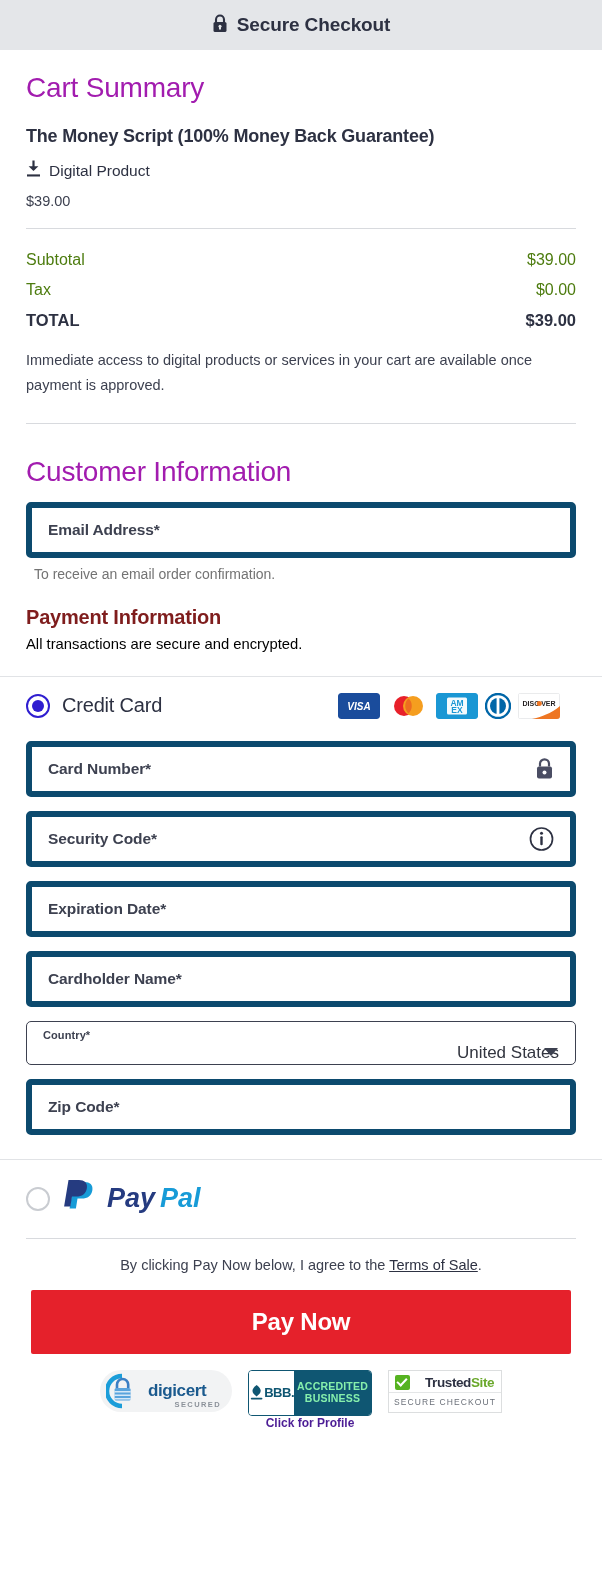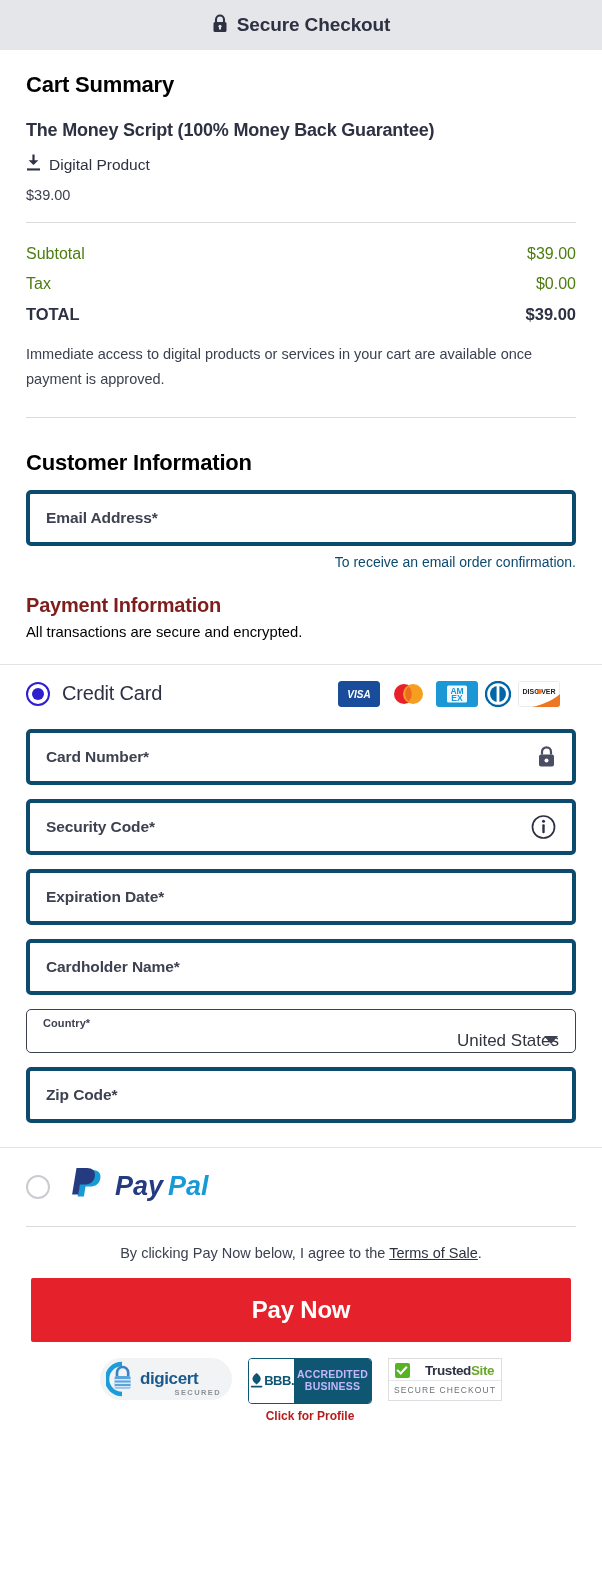--- a/index.html
+++ b/index.html
@@ -33,23 +33,23 @@
     color: #2d3142;
     letter-spacing: -0.1px;
   }
   .lock-glyph { display: block; }
 
   
   .pad { padding: 0 26px; }
   .section { padding-top: 22px; }
 
   h2.heading {
-    font-size: 22px;
-    color: #000000;
-    font-weight: bold;
+    font-size: 28px;
+    color: #a21caf;
+    font-weight: normal;
     letter-spacing: -0.2px;
   }
   h3.prod-title {
     font-size: 18px;
     font-weight: bold;
     color: #2d3142;
     margin-top: 22px;
     letter-spacing: -0.2px;
   }
   .prod-type {
@@ -88,21 +88,21 @@
     margin-top: 12px;
     font-size: 14.5px;
     line-height: 1.75;
     color: #3d4150;
   }
 
   
   .field {
     position: relative;
     height: 56px;
-    border: 4px solid #0c4a6e;
+    border: 6px solid #0c4a6e;
     border-radius: 5px;
     margin-top: 14px;
     display: flex;
     align-items: center;
     padding: 0 16px;
     background: #fff;
   }
   .field-label {
     font-size: 15.5px;
     font-weight: bold;
@@ -112,23 +112,22 @@
   .field-icon {
     position: absolute;
     right: 16px;
     top: 50%;
     transform: translateY(-50%);
     display: flex;
   }
   .helper {
     margin-top: 8px;
     font-size: 14px;
-    color: #0c4a6e;
+    color: #737373;
     padding-left: 8px;
-    text-align: right;
   }
 
   .select-field {
     height: 44px;
     border: 1px solid #3d4150;
     border-radius: 5px;
     margin-top: 14px;
     padding: 7px 16px 0 16px;
     position: relative;
     background: #fff;
@@ -201,21 +200,21 @@
     background: #2f1ed0;
   }
 
   .brands { display: flex; align-items: center; gap: 7px; }
   .brand { height: 26px; border-radius: 3px; display: block; }
 
   
   .paypal-row {
     display: flex;
     align-items: center;
-    gap: 21px;
+    gap: 13px;
     padding: 20px 26px 20px 26px;
   }
 
   
   .terms {
     text-align: center;
     font-size: 14.5px;
     color: #3d4150;
     padding: 18px 26px 0 26px;
   }
@@ -246,21 +245,21 @@
     justify-content: center;
     gap: 16px;
     padding: 16px 0 0 0;
   }
   .badge-digicert {
     width: 132px; height: 42px;
     border-radius: 21px;
     background: #f2f3f4;
     display: flex;
     align-items: center;
-    gap: 0;
+    gap: 8px;
     padding-left: 6px;
     position: relative;
   }
   .dc-text {
     font-size: 17px;
     color: #1b5a8e;
     font-weight: bold;
     letter-spacing: -0.4px;
     line-height: 1;
   }
@@ -293,33 +292,32 @@
   .bbb-word {
     font-size: 13px;
     font-weight: bold;
     color: #0f5672;
     letter-spacing: -0.5px;
     line-height: 1;
   }
   .bbb-right {
     flex: 1;
     background: #0f5672;
-    color: #c4b5fd;
+    color: #86efac;
     display: flex;
     flex-direction: column;
     align-items: center;
     justify-content: center;
     line-height: 1.12;
   }
   .bbb-right span { font-size: 10.5px; font-weight: bold; letter-spacing: 0.2px; }
   .bbb-cta {
-    margin-top: 5px;
     font-size: 12px;
     font-weight: bold;
-    color: #b91c1c;
+    color: #4c1d95;
   }
 
   .badge-trusted {
     width: 114px;
     border: 1px solid #dcdedf;
     background: #fff;
   }
   .ts-top {
     display: flex;
     align-items: center;

